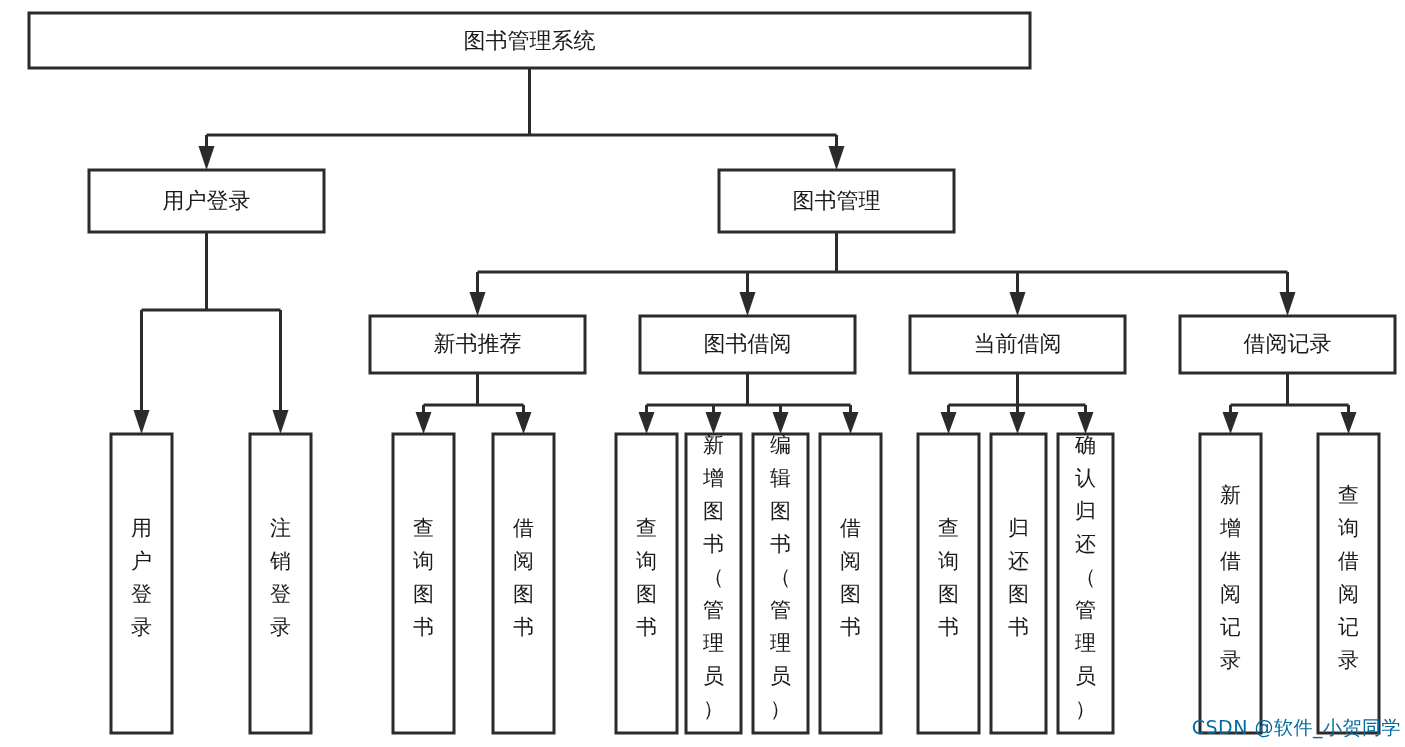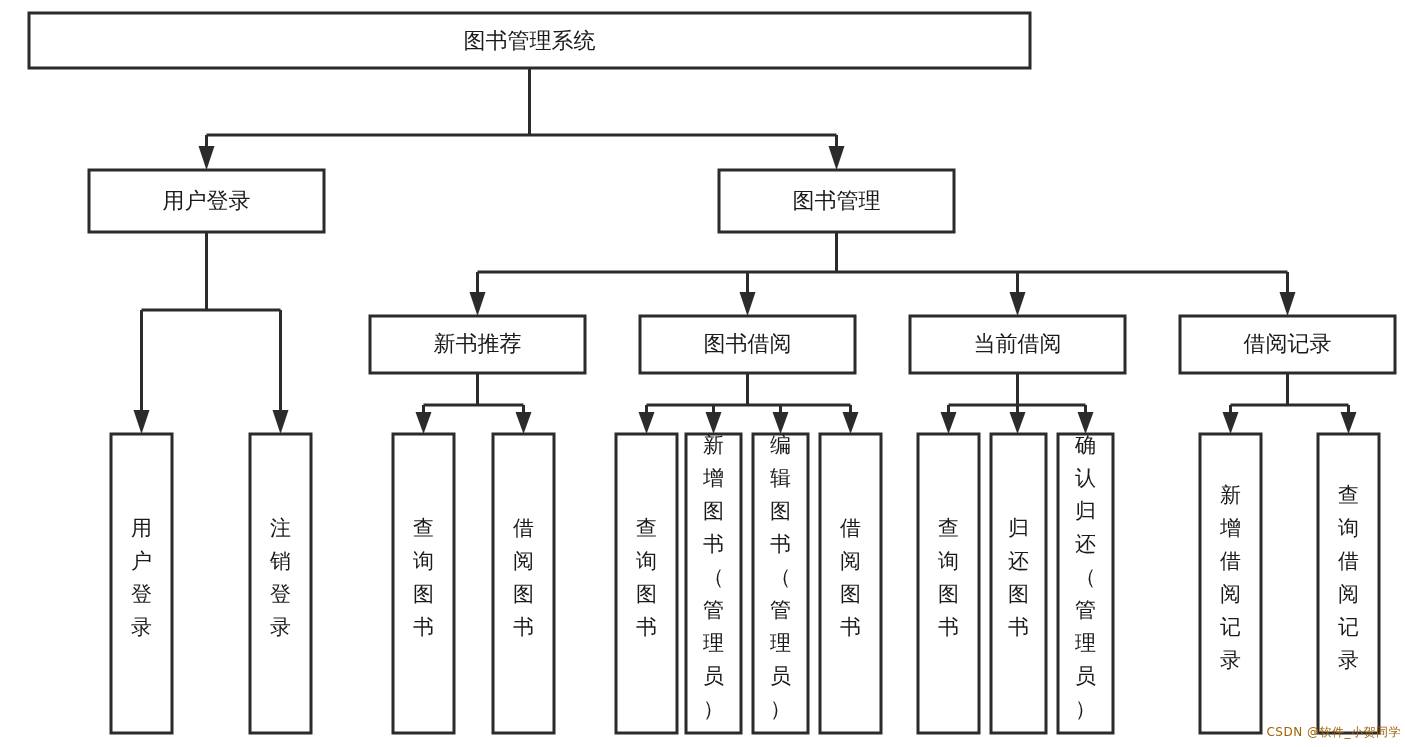--- a/index.html
+++ b/index.html
@@ -54,22 +54,22 @@
   }
   .arrow-head {
     fill: #2b2b2b;
     stroke: none;
   }
   .watermark {
     position: absolute;
     right: 12px;
     bottom: 6px;
     font-family: "DejaVu Sans", "Liberation Sans", sans-serif;
-    font-size: 12px;
-    color: #a16207;
+    font-size: 19px;
+    color: #0369a1;
     letter-spacing: 0.5px;
     user-select: none;
     white-space: pre;
   }
 </style>
 </head>
 <body>
 
 <div id="diagram-root">
   <svg class="flow" viewBox="0 0 1405 747" xmlns="http://www.w3.org/2000/svg">

